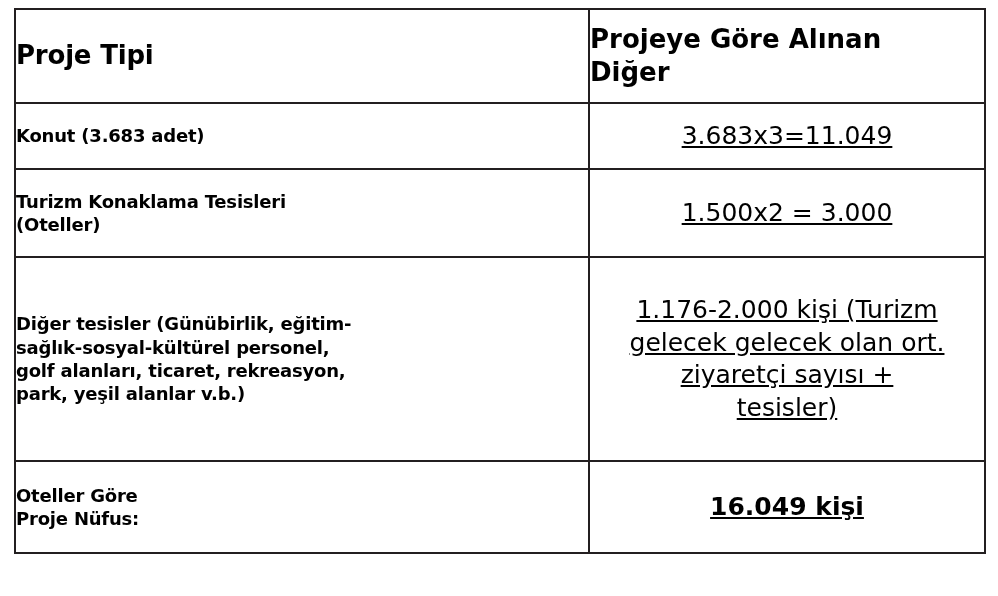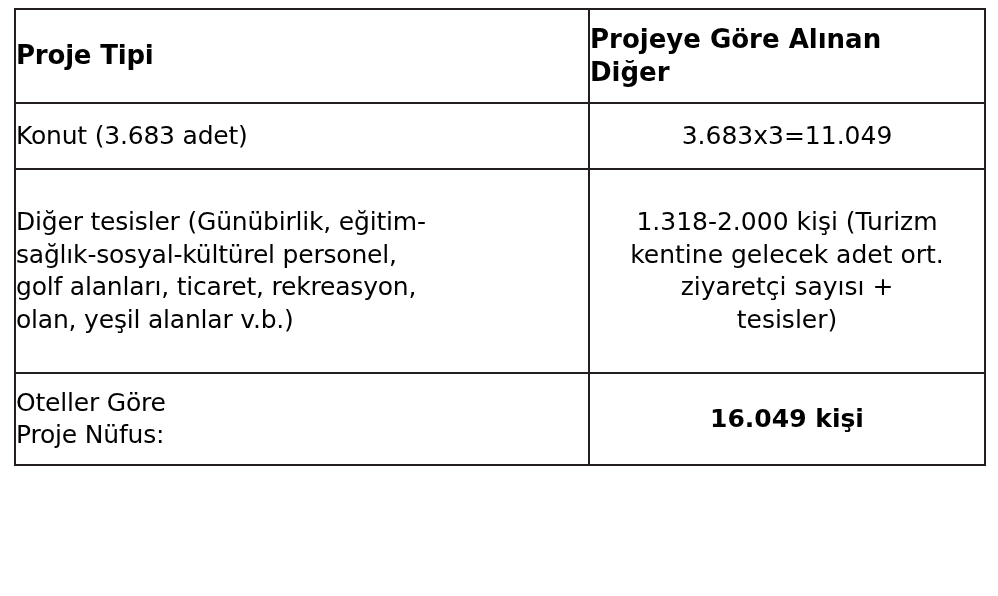--- a/index.html
+++ b/index.html
@@ -31,32 +31,33 @@
   table.pop-table td {
     border: 2px solid #231f20;
     padding: 0;
     vertical-align: middle;
   }
   .col-left { width: 574px; }
   .col-right { width: 396px; }
 
   .cell-left {
     padding: 7px 0 7px 14px;
-    font-weight: normal;
-    font-size: 25px;
+    font-weight: bold;
+    font-size: 18px;
     line-height: 1.30;
     text-align: left;
     letter-spacing: -0.2px;
   }
   .cell-right {
     padding: 7px 10px;
     font-size: 25px;
     line-height: 1.30;
     text-align: center;
     font-weight: normal;
+    text-decoration: underline;
   }
   .cell-right.bold {
     font-weight: bold;
     margin-top: 8px;
   }
   .hdr-left {
     font-weight: bold;
     font-size: 26px;
   }
   .hdr-right {
@@ -93,31 +94,40 @@
 
       <tr class="row-konut">
         <td class="cell-left">
           <span class="nowrap-block">Konut (3.683 adet)</span>
         </td>
         <td class="cell-right">
           <span class="nowrap-block">3.683x3=11.049</span>
         </td>
       </tr>
 
+      <tr class="row-turizm">
+        <td class="cell-left">
+          <span class="nowrap-block">Turizm Konaklama Tesisleri</span>
+          <span class="nowrap-block">(Oteller)</span>
+        </td>
+        <td class="cell-right">
+          <span class="nowrap-block">1.500x2 = 3.000</span>
+        </td>
+      </tr>
 
       <tr class="row-diger">
         <td class="cell-left">
           <span class="nowrap-block">Diğer tesisler (Günübirlik, eğitim-</span>
           <span class="nowrap-block">sağlık-sosyal-kültürel personel,</span>
           <span class="nowrap-block">golf alanları, ticaret, rekreasyon,</span>
-          <span class="nowrap-block">olan, yeşil alanlar v.b.)</span>
+          <span class="nowrap-block">park, yeşil alanlar v.b.)</span>
         </td>
         <td class="cell-right">
-          <span class="nowrap-block">1.318-2.000 kişi (Turizm</span>
-          <span class="nowrap-block">kentine gelecek adet ort.</span>
+          <span class="nowrap-block">1.176-2.000 kişi (Turizm</span>
+          <span class="nowrap-block">gelecek gelecek olan ort.</span>
           <span class="nowrap-block">ziyaretçi sayısı +</span>
           <span class="nowrap-block">tesisler)</span>
         </td>
       </tr>
 
       <tr class="row-toplam">
         <td class="cell-left">
           <span class="nowrap-block">Oteller Göre</span>
           <span class="nowrap-block">Proje Nüfus:</span>
         </td>

